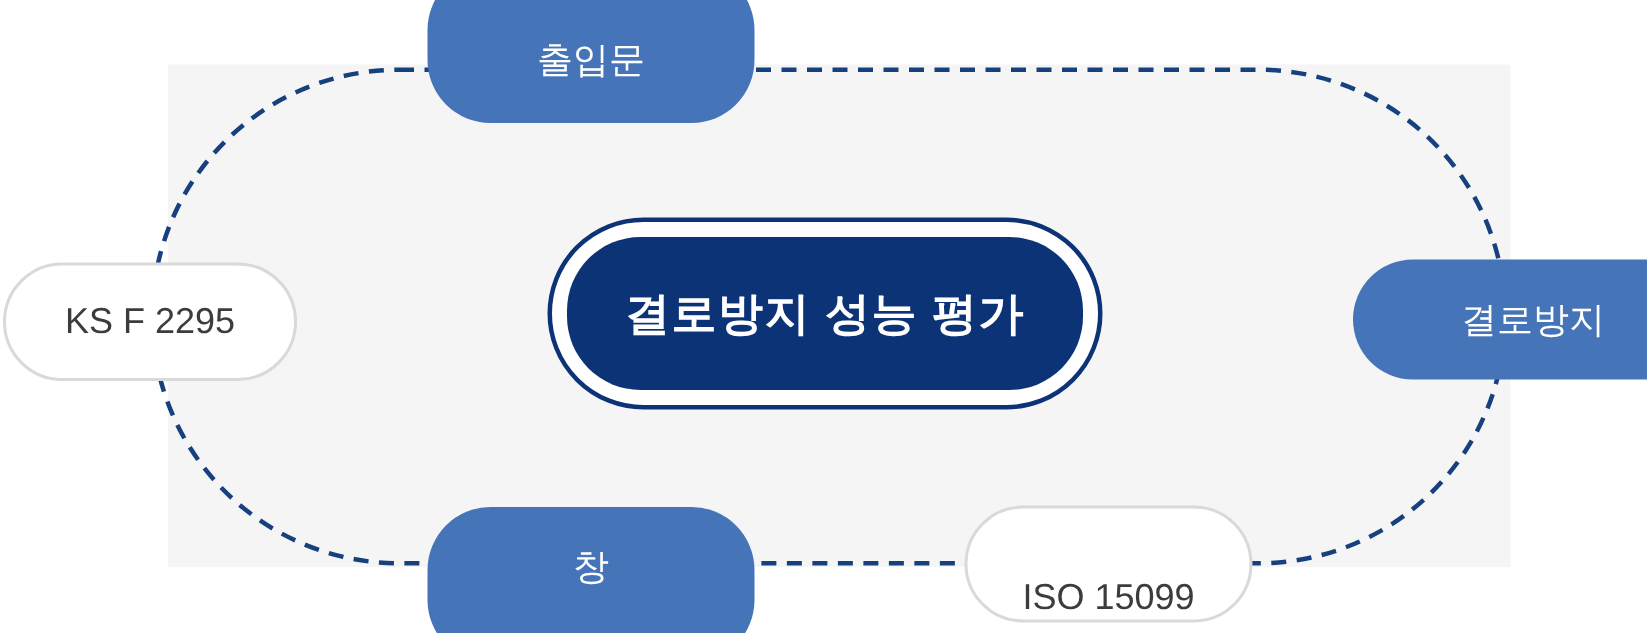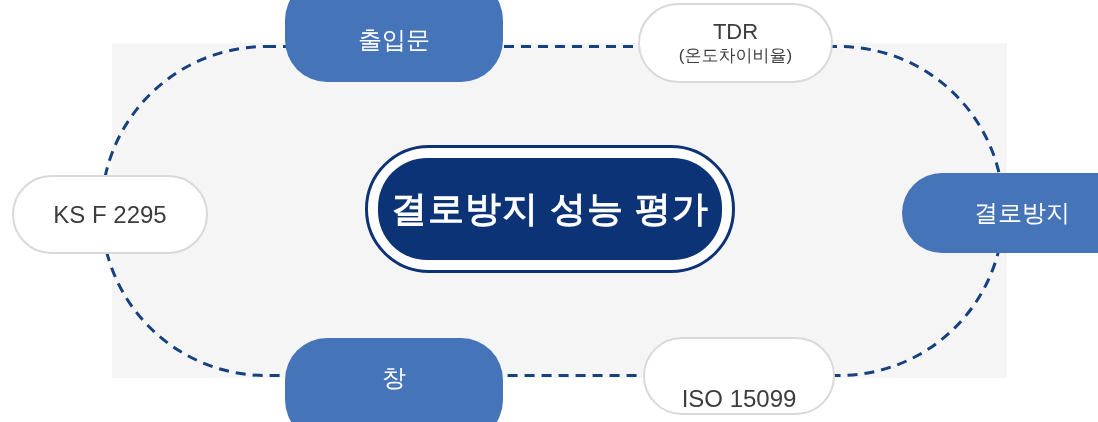--- a/index.html
+++ b/index.html
@@ -85,21 +85,21 @@
   }
   .node-tdr .tdr-main {
     font-size: 22px;
     line-height: 26px;
   }
   .node-tdr .tdr-sub {
     font-size: 17px;
     line-height: 22px;
   }
   .node-ksf {
-    left: 12px;
+    left: 2px;
     top: 175px;
     width: 196px;
     height: 79px;
     border-radius: 40px;
   }
   .node-iso {
     left: 643px;
     top: 337px;
     width: 192px;
     height: 78px;
@@ -121,45 +121,41 @@
   }
   .center-badge-inner {
     width: 100%;
     height: 100%;
     border-radius: 49px;
     background: #0d3377;
     display: flex;
     align-items: center;
     justify-content: center;
     color: #ffffff;
-    font-size: 36px;
+    font-size: 30px;
     font-weight: bold;
     letter-spacing: 1px;
     white-space: nowrap;
   }
 </style>
 </head>
 <body>
 
 <div class="canvas">
 
   <div class="gray-panel"></div>
 
   <svg class="dashed-loop" width="1098" height="422" viewBox="0 0 1098 422">
     <rect x="101.5" y="46.5" width="902" height="329" rx="164.5" ry="164.5" fill="none" stroke="#16407e" stroke-width="3" stroke-dasharray="10 7"></rect>
   </svg>
 
   <div class="pill pill-blue node-door">
     <span>출입문</span>
   </div>
 
-  <div class="pill pill-white node-tdr">
-    <span class="tdr-main">TDR</span>
-    <span class="tdr-sub">(온도차이비율)</span>
-  </div>
 
   <div class="pill pill-white node-ksf">
     <span>KS F 2295</span>
   </div>
 
   <div class="pill pill-blue node-wall-joint">
     <span>결로방지</span>
   </div>
 
   <div class="pill pill-blue node-window">

